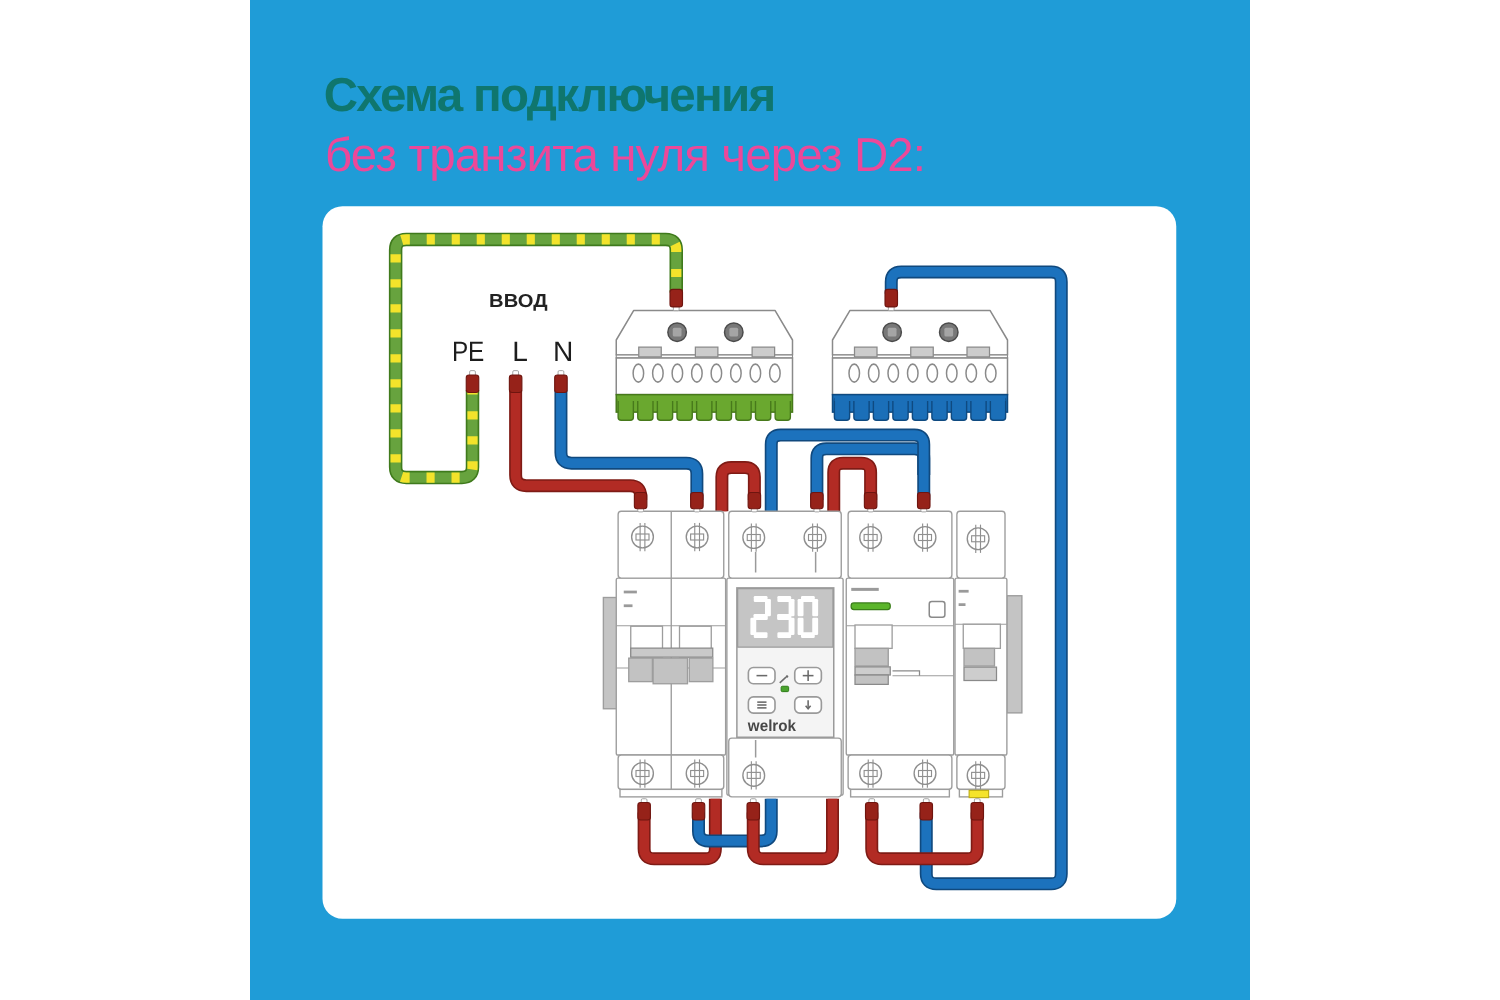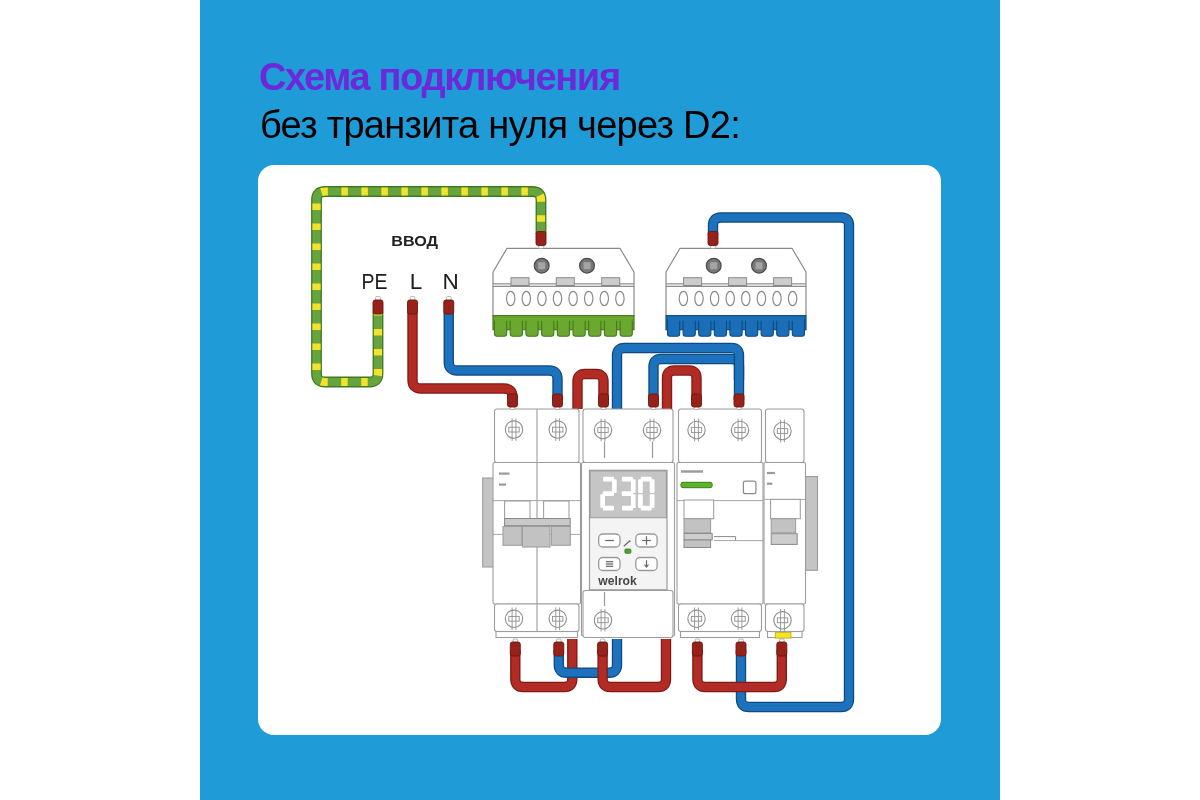--- a/index.html
+++ b/index.html
@@ -1,19 +1,19 @@
 <!DOCTYPE html>
 <html><head>
 <meta charset="utf-8">
 <style>
   html,body{margin:0;padding:0;width:1200px;height:800px;background:#fff;overflow:hidden;}
   #bg{position:absolute;left:200px;top:0;width:800px;height:800px;background:#1f9cd7;}
   #card{position:absolute;left:258px;top:165px;width:683px;height:570px;background:#fff;border-radius:16px;}
-  .t1{position:absolute;left:259px;top:56px;font:700 38px "Liberation Sans",sans-serif;color:#6d28d9;white-space:nowrap;letter-spacing:-1.35px;}
-  .t2{position:absolute;left:260px;top:104px;font:400 38px "Liberation Sans",sans-serif;color:#000000;white-space:nowrap;letter-spacing:-0.72px;}
+  .t1{position:absolute;left:259px;top:56px;font:700 38px "Liberation Sans",sans-serif;color:#0f766e;white-space:nowrap;letter-spacing:-1.35px;}
+  .t2{position:absolute;left:260px;top:104px;font:400 38px "Liberation Sans",sans-serif;color:#ec4899;white-space:nowrap;letter-spacing:-0.72px;}
   #diag{position:absolute;left:0;top:0;}
 </style>
 </head>
 <body>
 <div id="bg"></div>
 <div id="card"></div>
 <div class="t1">Схема подключения</div>
 <div class="t2">без транзита нуля через D2:</div>
 <svg id="diag" width="1200" height="800" viewBox="0 0 1200 800" fill="none">
 

